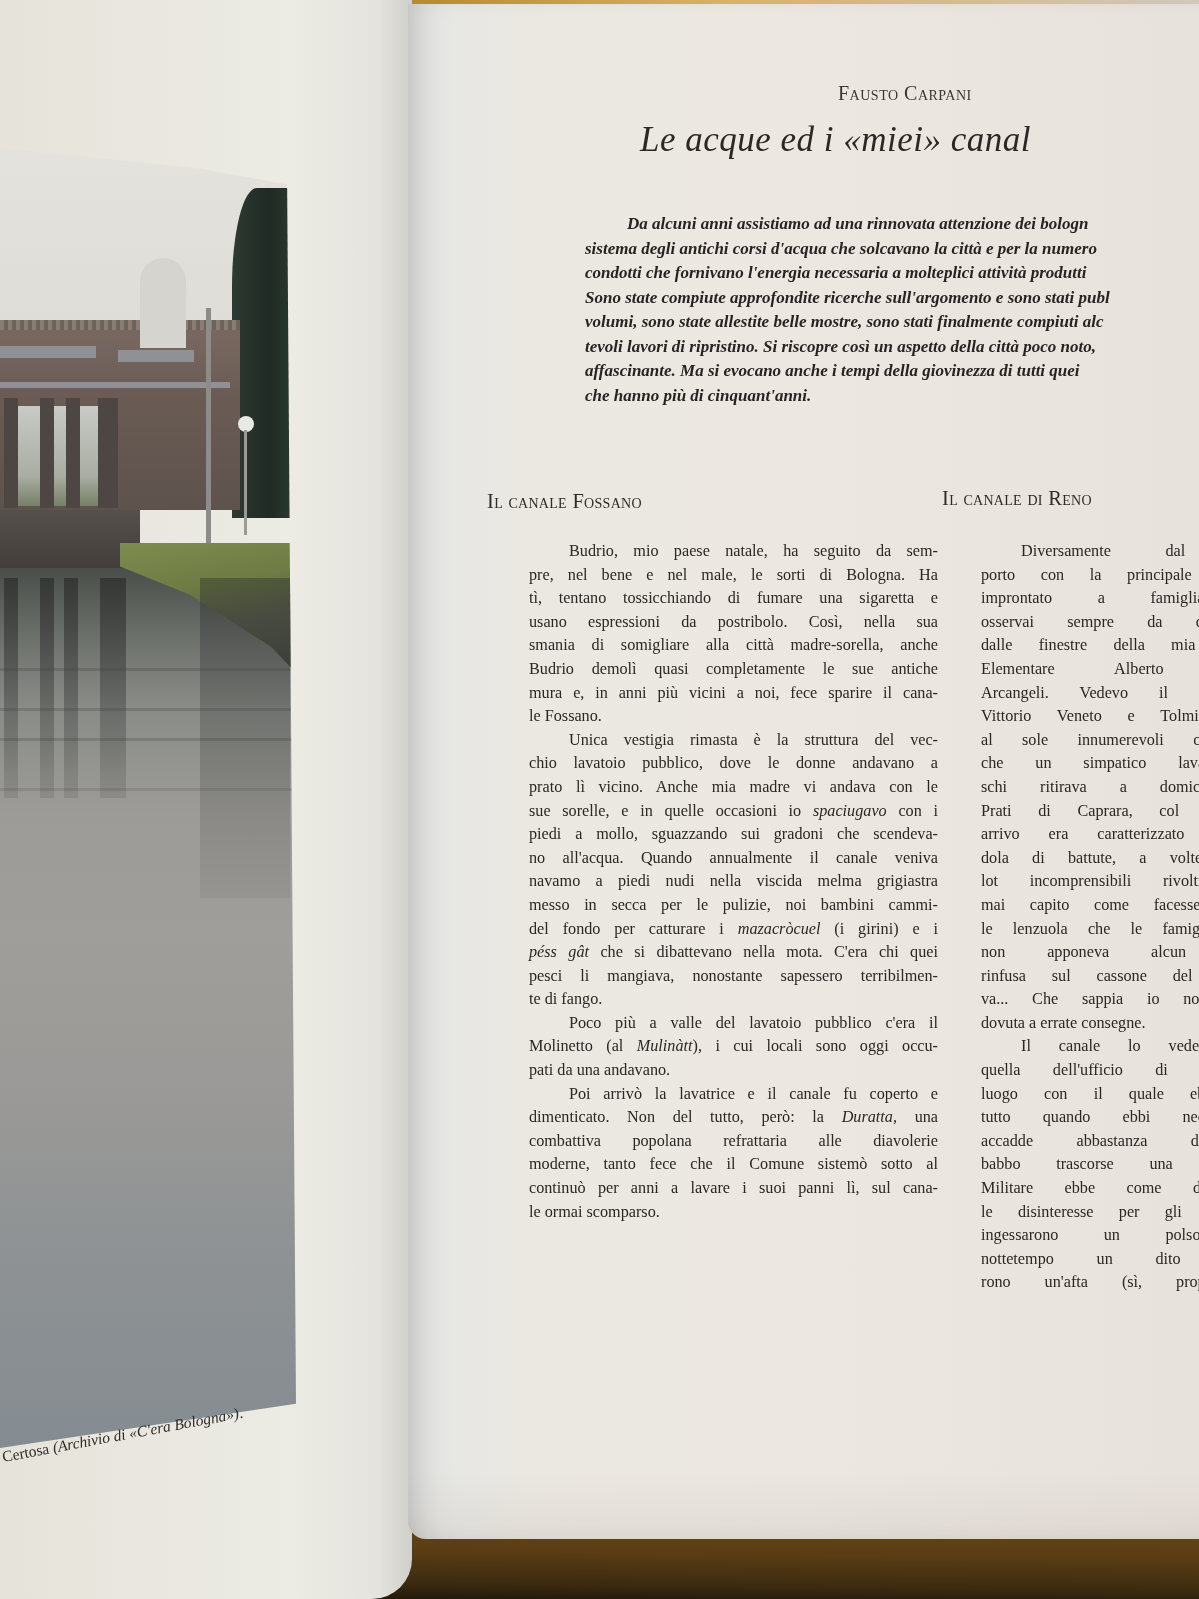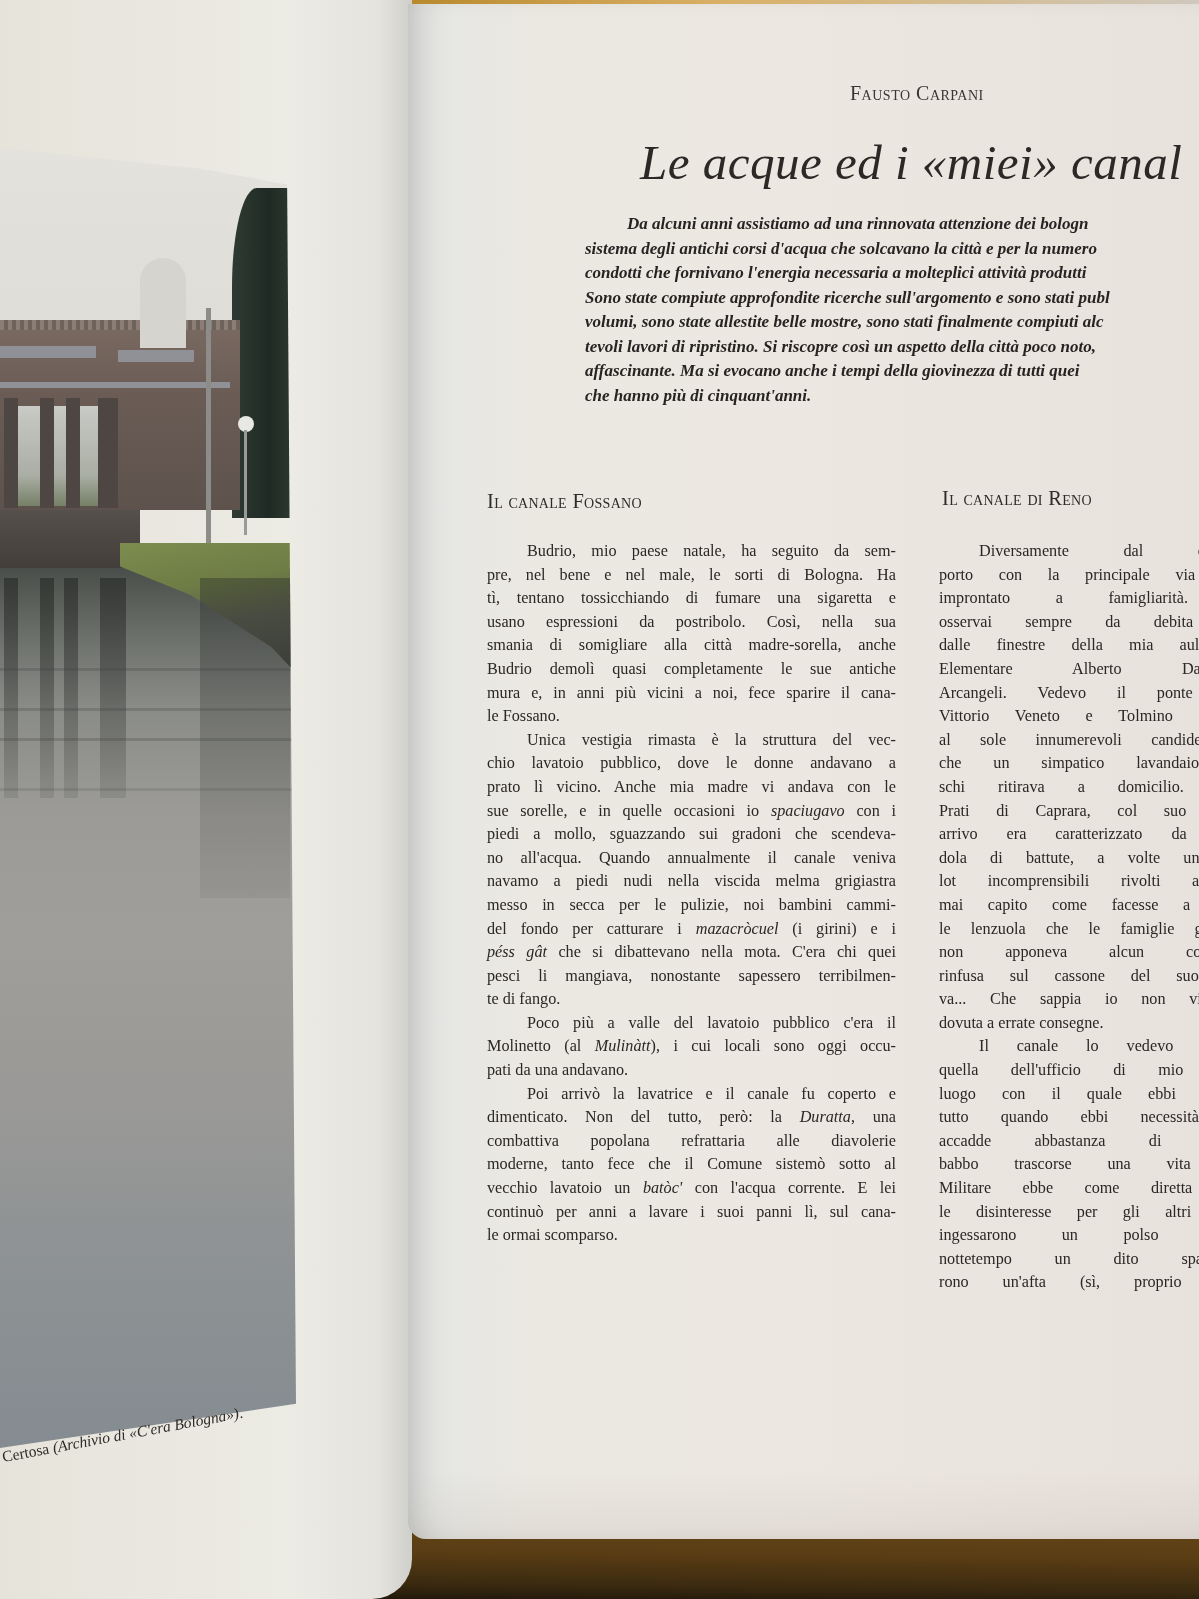--- a/index.html
+++ b/index.html
@@ -112,37 +112,36 @@
     transform: rotate(-10.5deg); transform-origin: left bottom;
     white-space: nowrap;
   }
   .caption .it { font-style: italic; }
 
   
   .author {
     position: absolute; left: 838px; top: 82px;
     font-size: 20px; letter-spacing: 0.5px; color: #3a3634;
     font-variant: small-caps;
-    margin-left: 12px;
   }
   .title {
-    position: absolute; left: 640px; top: 134px;
-    font-size: 49px; font-style: italic; color: #2b2826; white-space: nowrap;
+    position: absolute; left: 640px; top: 120px;
+    font-size: 35px; font-style: italic; color: #2b2826; white-space: nowrap;
     letter-spacing: 0.5px;
   }
   .abstract {
     position: absolute; left: 585px; top: 212px; width: 640px;
     font-size: 17px; line-height: 24.5px; font-style: italic; color: #262322;
     font-weight: bold;
   }
   .abstract .line { white-space: nowrap; display: block; }
   .abstract .line.indent { padding-left: 42px; }
 
   .col-text {
-    position: absolute; font-size: 16.2px; line-height: 23.6px; color: #2a2725;
+    position: absolute; font-size: 16.2px; line-height: 23.6px; color: #2a2725; margin-left: 42px;
   }
   .col-text .line { display: block; white-space: nowrap; }
   .col-text .line.j { text-align: justify; text-align-last: justify; }
   .col-text .line.indent { padding-left: 40px; }
   .col-text i { font-style: italic; }
   .heading {
     position: absolute; font-size: 20.5px; color: #2e2b29; font-variant: small-caps; letter-spacing: 0.3px; text-align: center;
   }
   .col1 { left: 487px; top: 540px; width: 409px; }
   .col2 { left: 939px; top: 540px; width: 300px; }
@@ -232,21 +231,20 @@
     <span class="line j"><i>péss gât</i> che si dibattevano nella mota. C'era chi quei</span>
     <span class="line j">pesci li mangiava, nonostante sapessero terribilmen-</span>
     <span class="line">te di fango.</span>
     <span class="line j indent">Poco più a valle del lavatoio pubblico c'era il</span>
     <span class="line j">Molinetto (al <i>Mulinàtt</i>), i cui locali sono oggi occu-</span>
     <span class="line">pati da una andavano.</span>
     <span class="line j indent">Poi arrivò la lavatrice e il canale fu coperto e</span>
     <span class="line j">dimenticato. Non del tutto, però: la <i>Duratta</i>, una</span>
     <span class="line j">combattiva popolana refrattaria alle diavolerie</span>
     <span class="line j">moderne, tanto fece che il Comune sistemò sotto al</span>
-    <span class="line j">vecchio lavatoio un <i>batòc'</i> con l'acqua corrente. E lei</span>
     <span class="line j">continuò per anni a lavare i suoi panni lì, sul cana-</span>
     <span class="line">le ormai scomparso.</span>
   </div>
 <div class="col-text col2">
     <span class="line j indent">Diversamente dal canale</span>
     <span class="line j">porto con la principale via d'a</span>
     <span class="line j">improntato a famigliarità. I</span>
     <span class="line j">osservai sempre da debita di</span>
     <span class="line j">dalle finestre della mia aula s</span>
     <span class="line j">Elementare Alberto Dallolio,</span>

